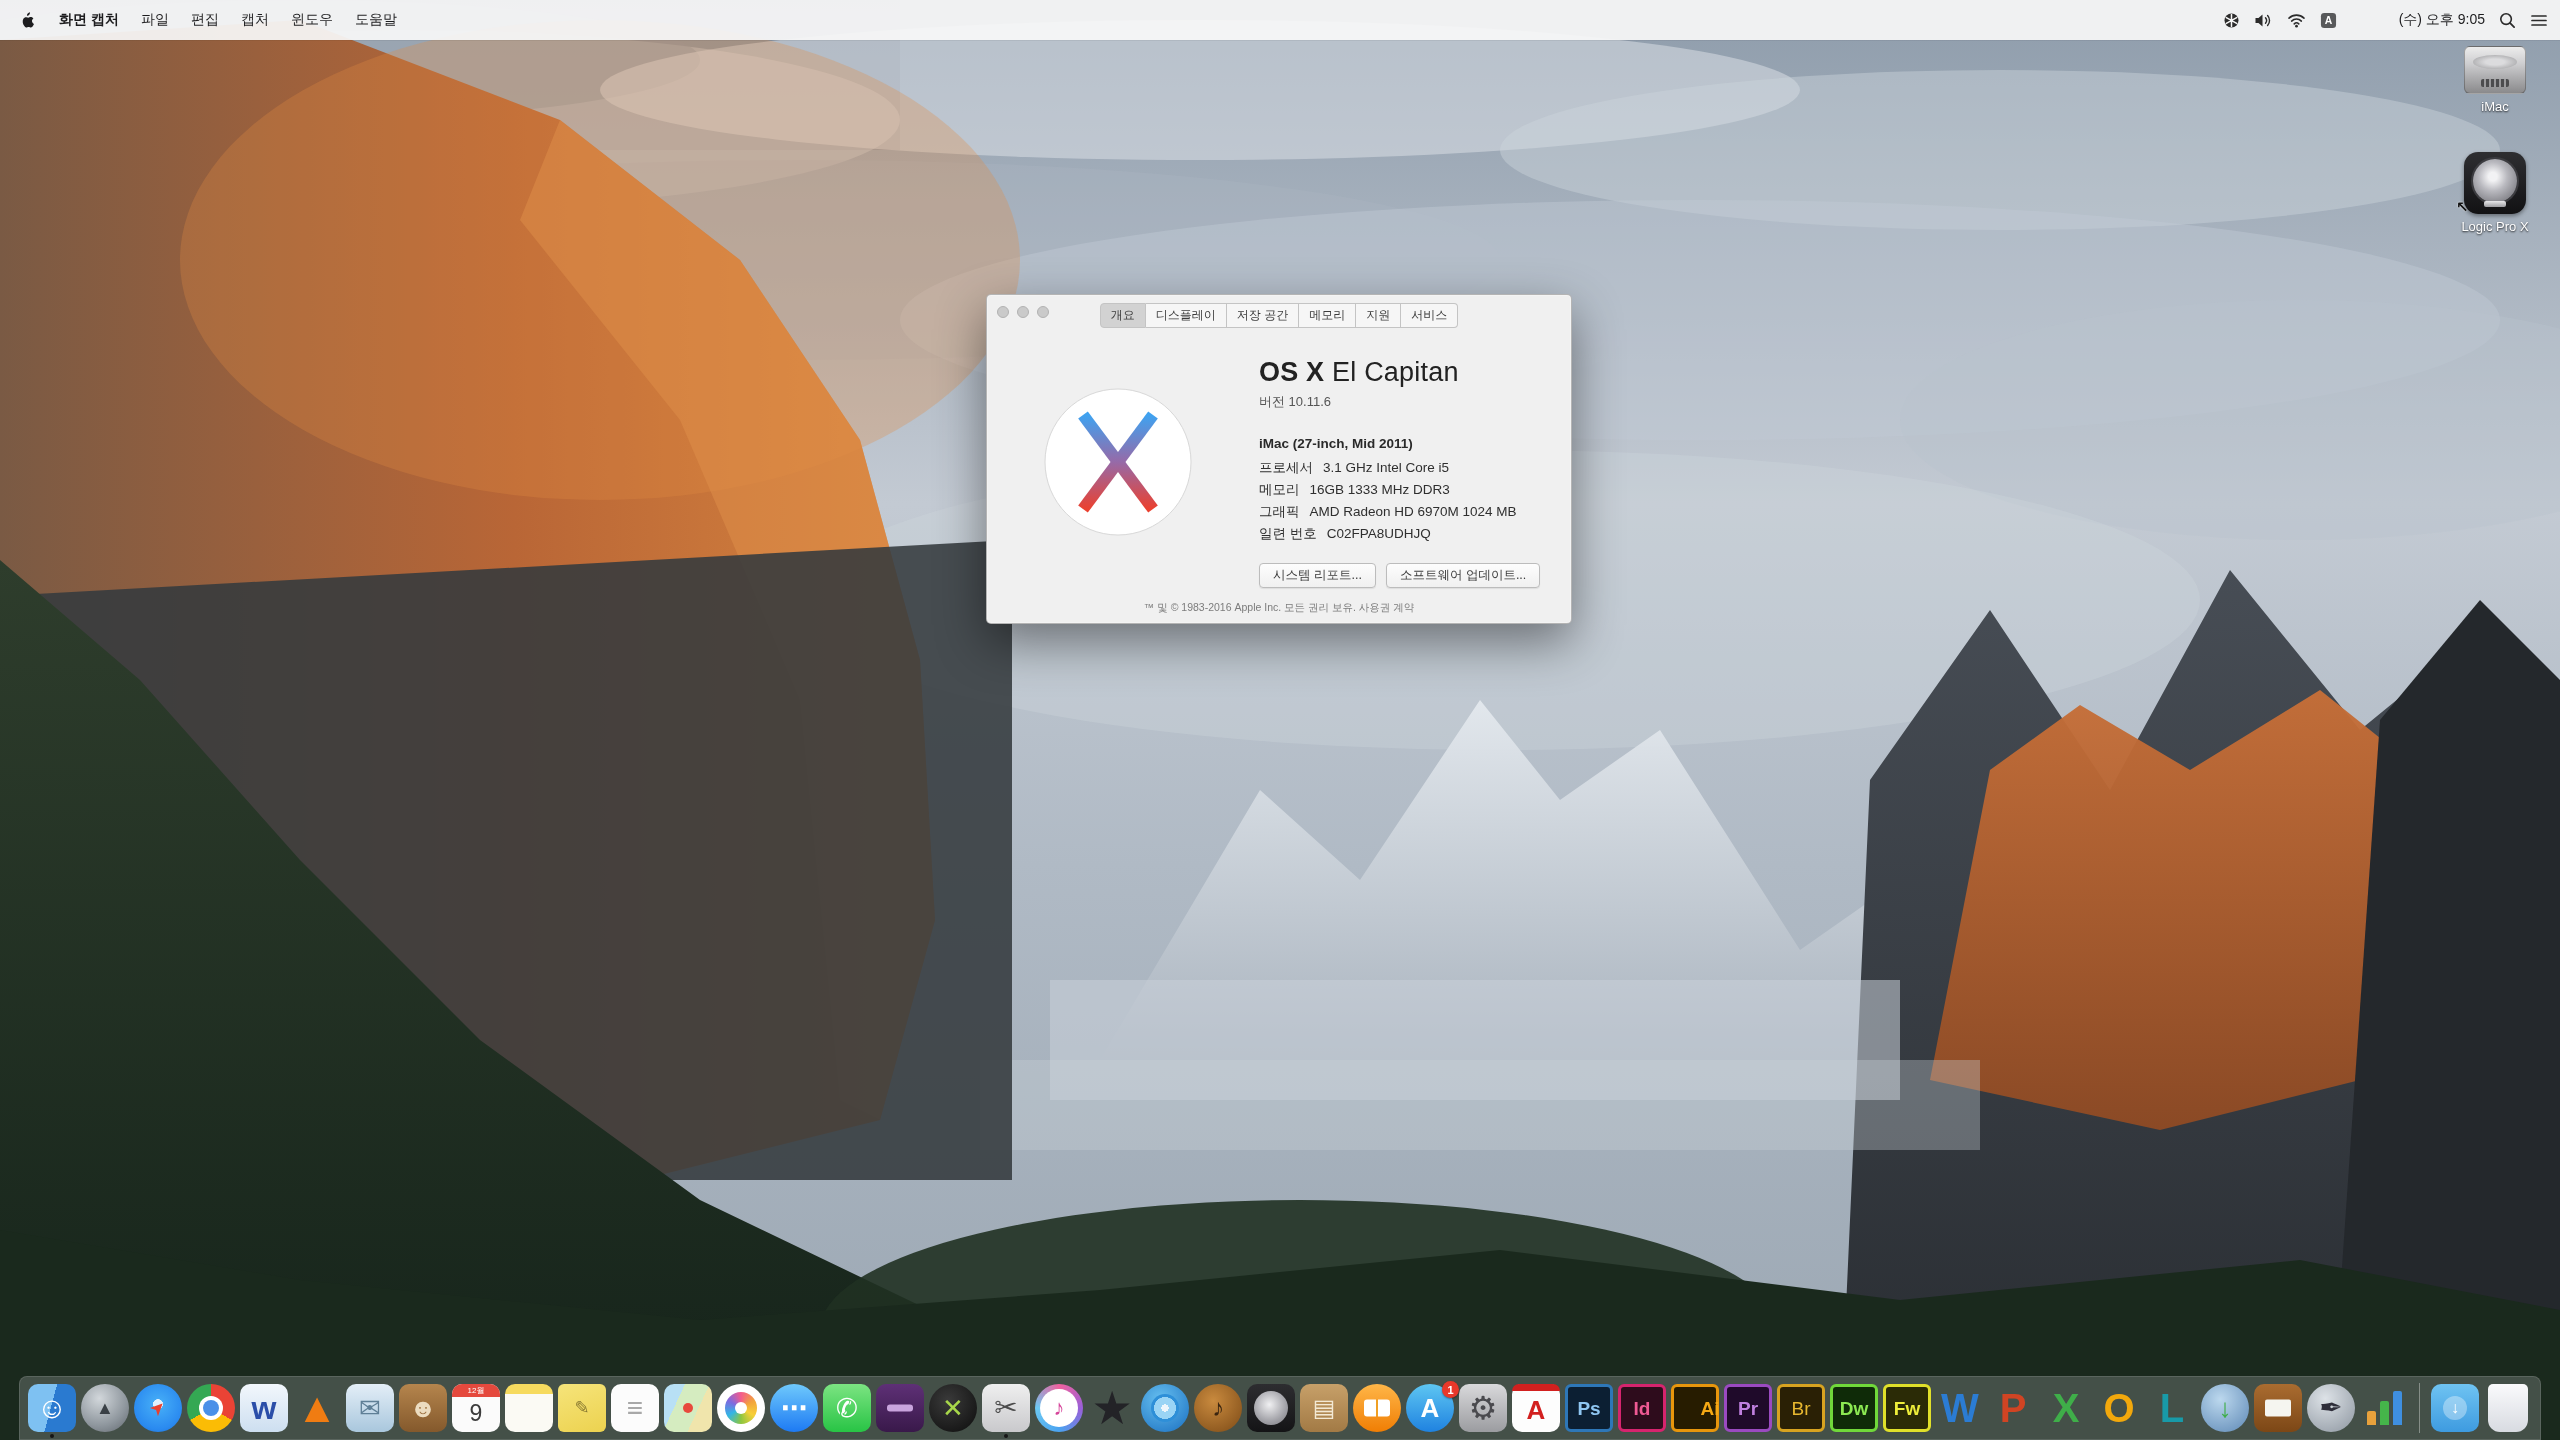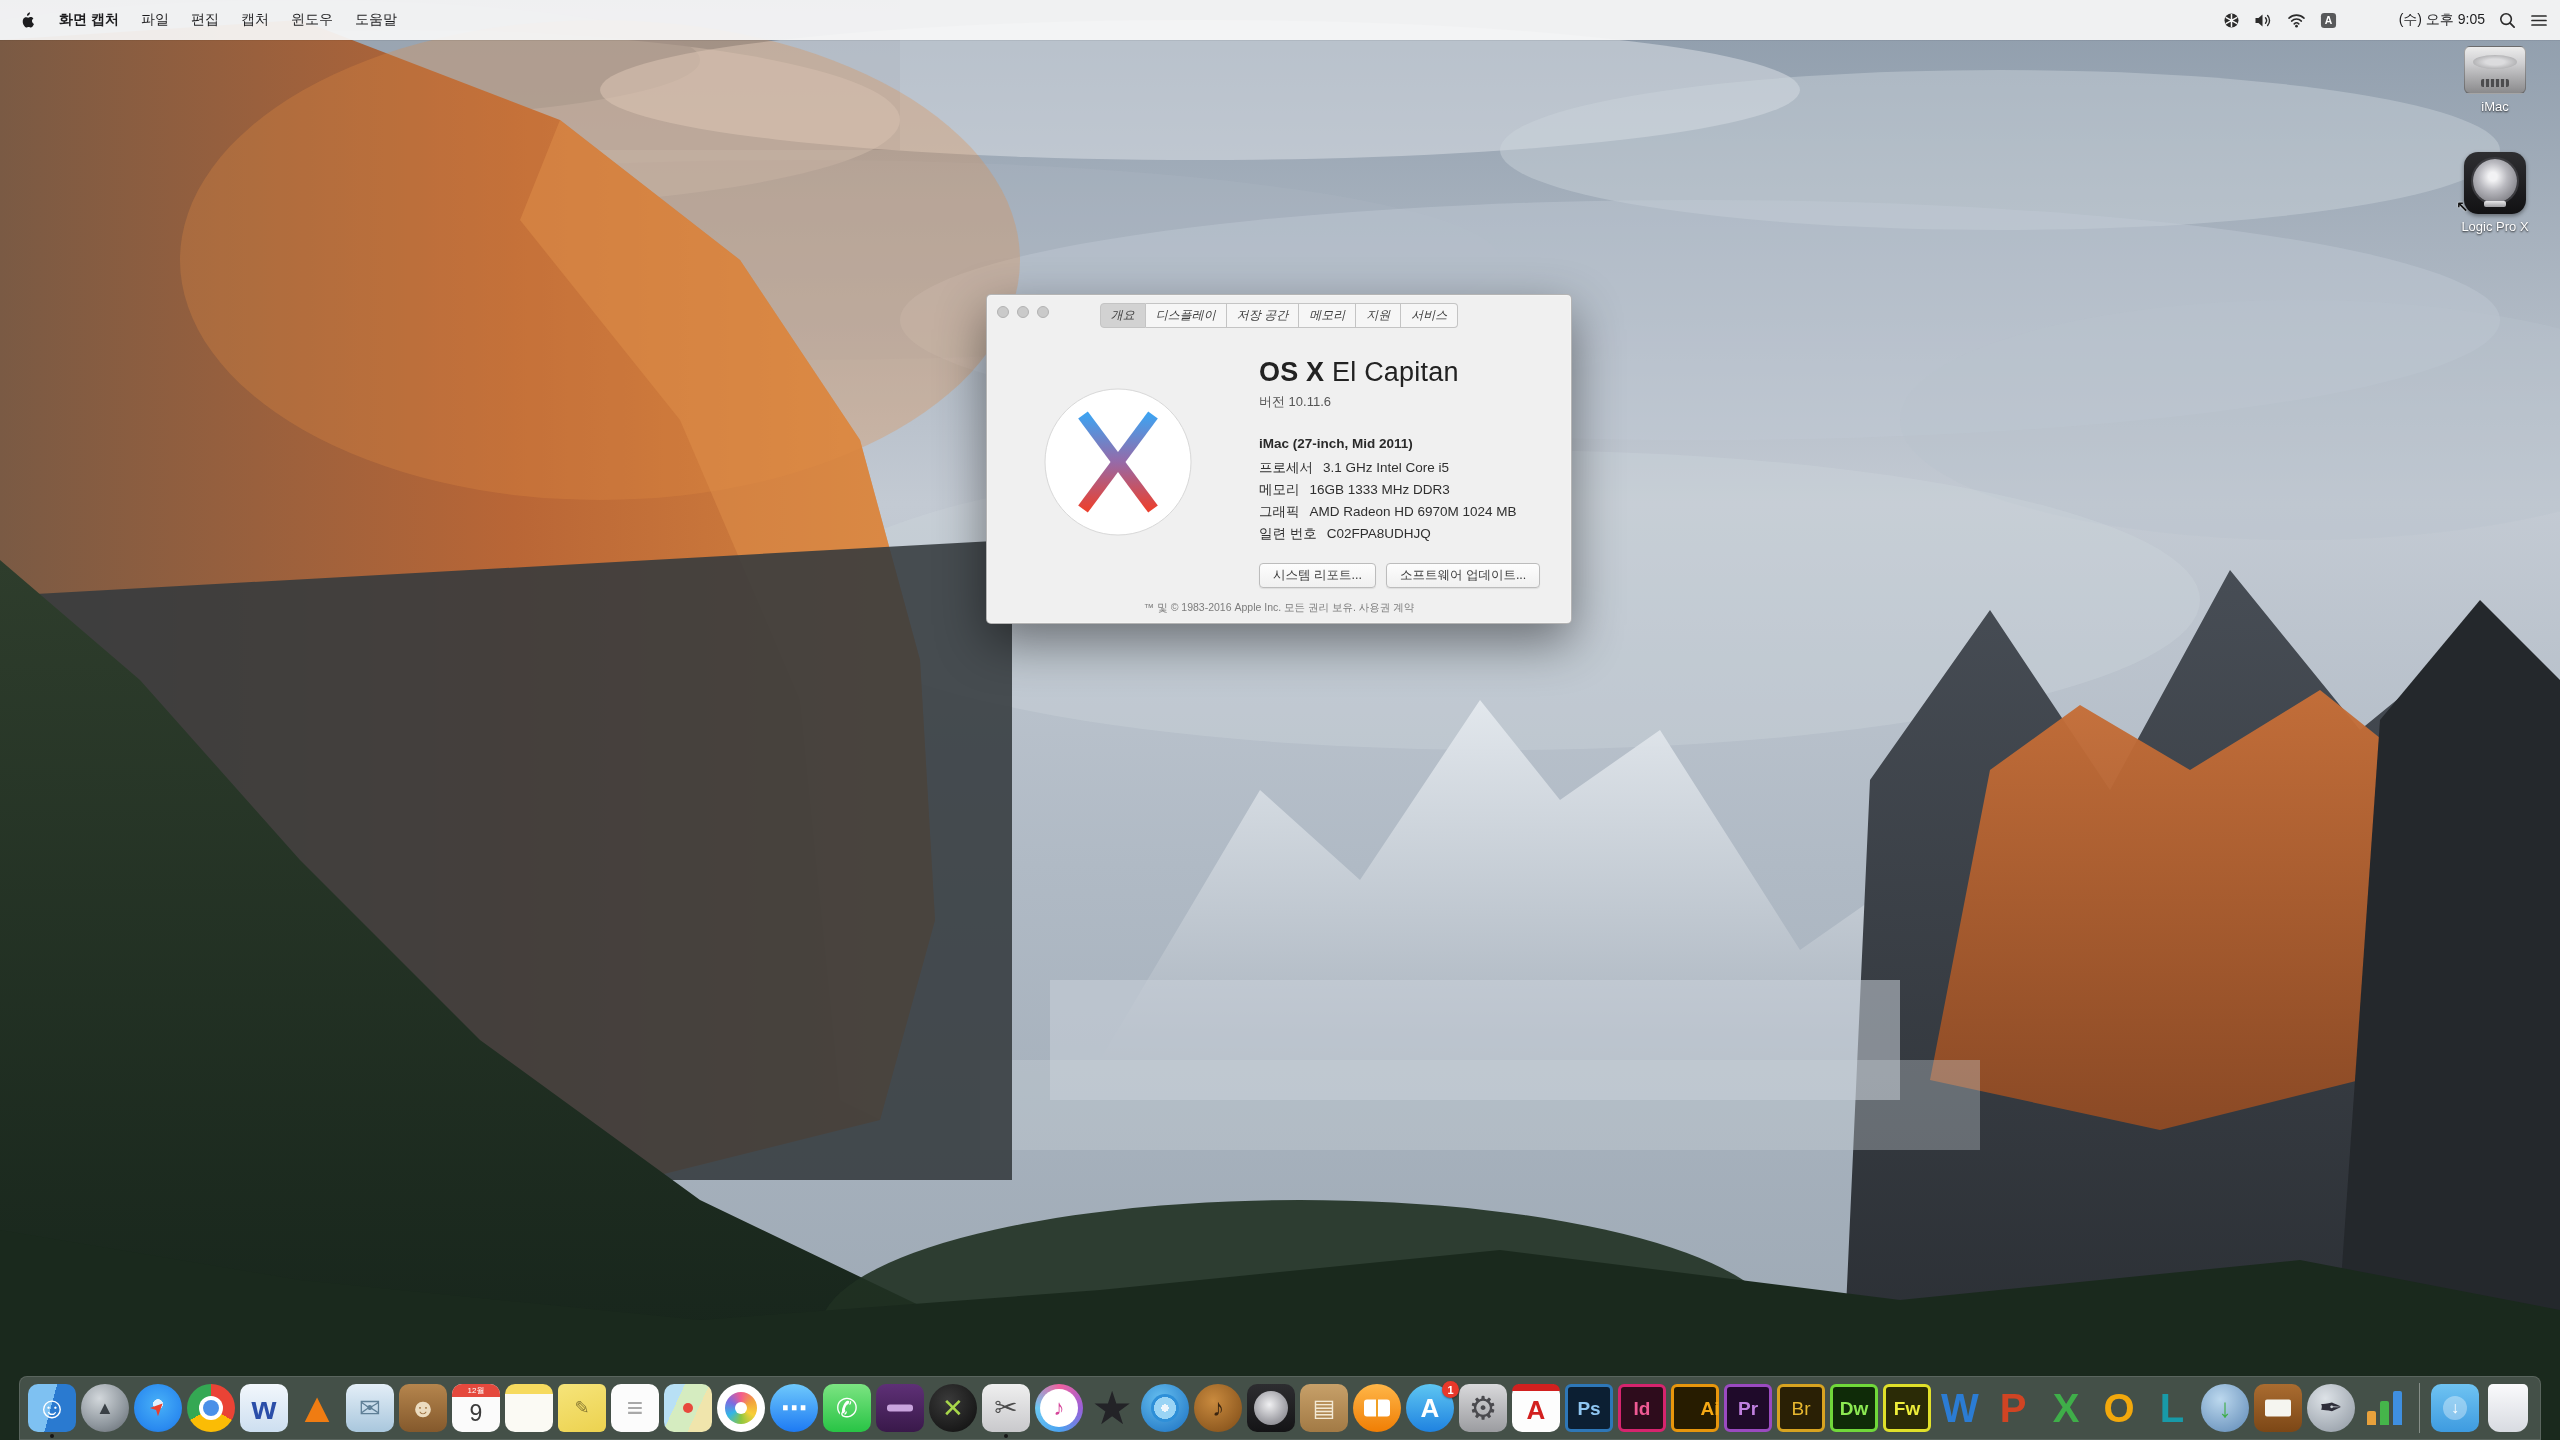--- a/index.html
+++ b/index.html
@@ -46,21 +46,21 @@
   
   #about-window { position:absolute; left:986px; top:294px; width:586px; height:330px;
     background:#f0f0f0; border-radius:5px; border:1px solid rgba(0,0,0,.25);
     box-shadow:0 18px 50px rgba(0,0,0,.45), 0 0 0 1px rgba(255,255,255,.25) inset;
     z-index:20; }
   .traffic { position:absolute; left:10px; top:11px; display:flex; gap:8px; }
   .traffic span { width:12px; height:12px; border-radius:50%; background:#cacaca;
     border:1px solid #b2b2b2; display:block; }
   #tab-bar { position:absolute; left:0; right:0; top:8px; display:flex; justify-content:center; }
   .tab { font-size:12px; color:#3c3c3c; padding:3px 10px; background:#f6f6f6;
-    border:1px solid #c4c4c4; border-left-width:0; cursor:default;font-style:italic; }
+    border:1px solid #c4c4c4; border-left-width:0; cursor:default; }
   .tab:first-child { border-left-width:1px; border-radius:4px 0 0 4px; }
   .tab:last-child { border-radius:0 4px 4px 0; }
   .tab.selected { background:#d2d2d2; }
   .about-logo { position:absolute; left:56px; top:92px; width:150px; height:150px; }
   .about-info { position:absolute; left:272px; top:62px; }
   .about-title { font-size:27px; color:#222; letter-spacing:.2px; }
   .about-title .os { font-weight:bold; }
   .about-version { font-size:13px; color:#555; margin-top:5px; }
   .about-model { font-size:13.5px; font-weight:bold; color:#2a2a2a; margin-top:25px; }
   .spec-row { display:flex; font-size:13.5px; color:#2f2f2f; line-height:22px; }

